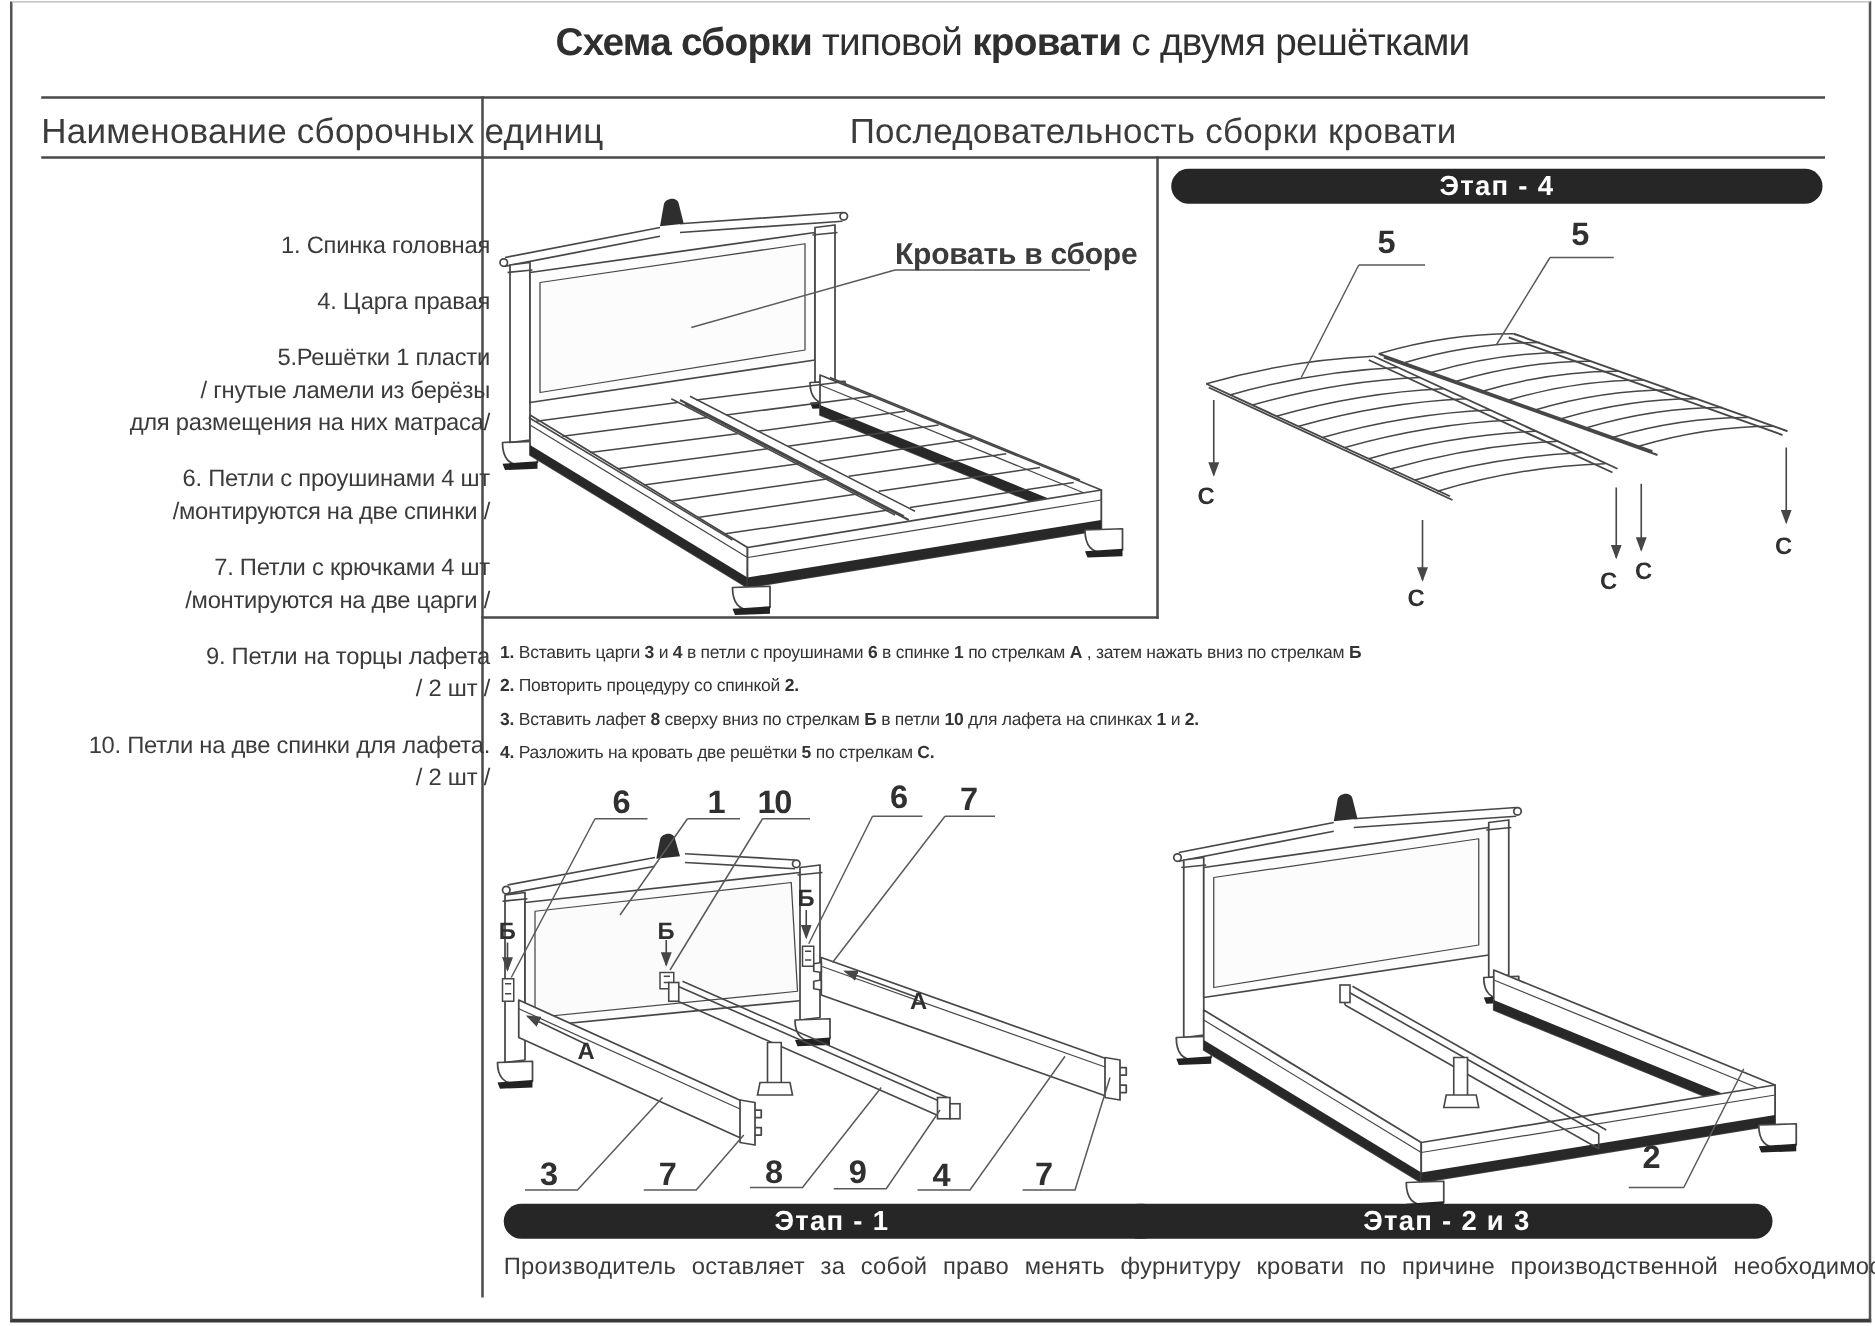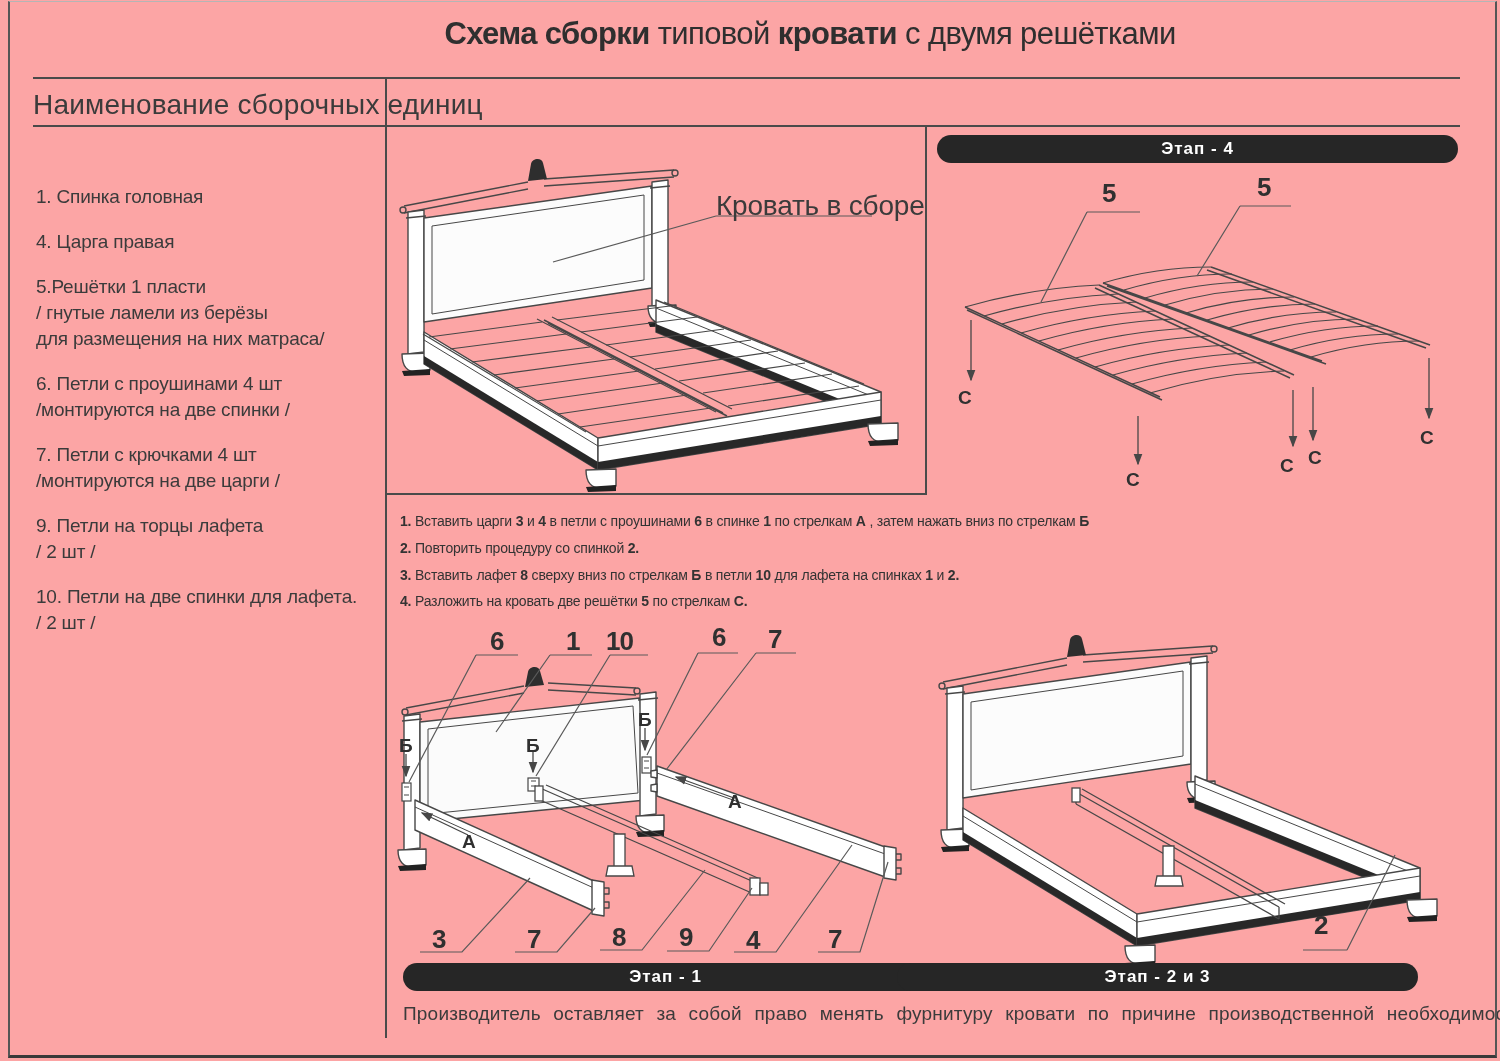--- a/index.html
+++ b/index.html
@@ -1,57 +1,58 @@
 <!DOCTYPE html>
 <html><head>
 <meta charset="utf-8">
 <style>
   html,body{margin:0;padding:0;background:#ddd;}
-  .page{position:relative;width:1500px;height:1061px;background:#fca5a5;overflow:hidden;
+  .page{position:relative;width:1500px;height:1061px;background:#ffffff;overflow:hidden;
         font-family:"Liberation Sans",sans-serif;color:#3b3b3b;}
   .pageborder{position:absolute;left:8px;top:1px;right:3px;bottom:3px;
         border-left:2px solid #555;border-right:2px solid #555;
         border-bottom:3px solid #3a3a3a;border-top:1px solid #b5b5b5;pointer-events:none;}
   .abs{position:absolute;}
   .b{font-weight:bold;}
   .title{position:absolute;left:420px;top:16px;width:780px;text-align:center;
          font-size:31px;letter-spacing:-0.6px;white-space:nowrap;color:#2f2f2f;}
   .hline{position:absolute;height:2px;background:#4a4a4a;}
   .vline{position:absolute;width:2px;background:#4a4a4a;}
   .chead{position:absolute;top:89px;font-size:28px;text-align:center;
          letter-spacing:0.2px;color:#3b3b3b;white-space:nowrap;}
-  .parts{position:absolute;left:36px;top:184px;width:344px;font-size:19px;
-         line-height:26px;letter-spacing:-0.2px;}
+  .parts{position:absolute;left:48px;top:184px;width:344px;font-size:19px;
+         line-height:26px;letter-spacing:-0.2px;text-align:right;}
   .part{white-space:pre-line;margin-bottom:19px;}
   .pill{position:absolute;height:28px;background:#262626;border-radius:14px;color:#fff;
-        font-size:17px;font-weight:bold;display:flex;align-items:center;
+        font-size:22px;font-weight:bold;display:flex;align-items:center;
         justify-content:center;letter-spacing:1px;}
   .instr{position:absolute;left:400px;top:508px;width:1068px;font-size:14px;
          line-height:26.8px;letter-spacing:-0.2px;color:#333;}
   .footer{position:absolute;left:403px;top:1003px;width:1060px;font-size:19px;
           word-spacing:7px;letter-spacing:0.2px;white-space:nowrap;color:#3b3b3b;}
   .co{position:absolute;font-size:26px;font-weight:bold;color:#303030;letter-spacing:-1px;line-height:1;}
   .dir{position:absolute;font-size:19px;font-weight:bold;color:#303030;line-height:1;}
-  .biglabel{position:absolute;font-size:28px;color:#3b3b3b;white-space:nowrap;letter-spacing:-0.2px;}
+  .biglabel{position:absolute;font-size:24px;color:#3b3b3b;white-space:nowrap;letter-spacing:-0.2px;font-weight:bold;}
   svg{overflow:visible;}
 </style>
 </head>
 <body>
 
 <div class="page">
 
   <div class="title"><span class="b">Схема сборки</span><span> типовой </span><span class="b">кровати</span><span> с двумя решётками</span></div>
 
   <div class="hline" style="left:33px;top:77px;width:1427px;"></div>
   <div class="hline" style="left:33px;top:125px;width:1427px;"></div>
   <div class="vline" style="left:385px;top:77px;height:961px;"></div>
   <div class="vline" style="left:925px;top:125px;height:370px;"></div>
   <div class="hline" style="left:385px;top:493px;width:542px;"></div>
 
   <div class="chead" style="left:33px;width:352px;">Наименование  сборочных единиц</div>
+  <div class="chead" style="left:385px;width:1075px;">Последовательность сборки кровати</div>
 
   <div class="parts">
     <div class="part">1.   Спинка головная</div>
     <div class="part">4. Царга правая</div>
     <div class="part">5.Решётки  1 пласти
 / гнутые ламели из берёзы
 для размещения на них матраса/</div>
     <div class="part">6. Петли с проушинами 4 шт
 /монтируются на две спинки /</div>
     <div class="part">7. Петли с крючками 4 шт

